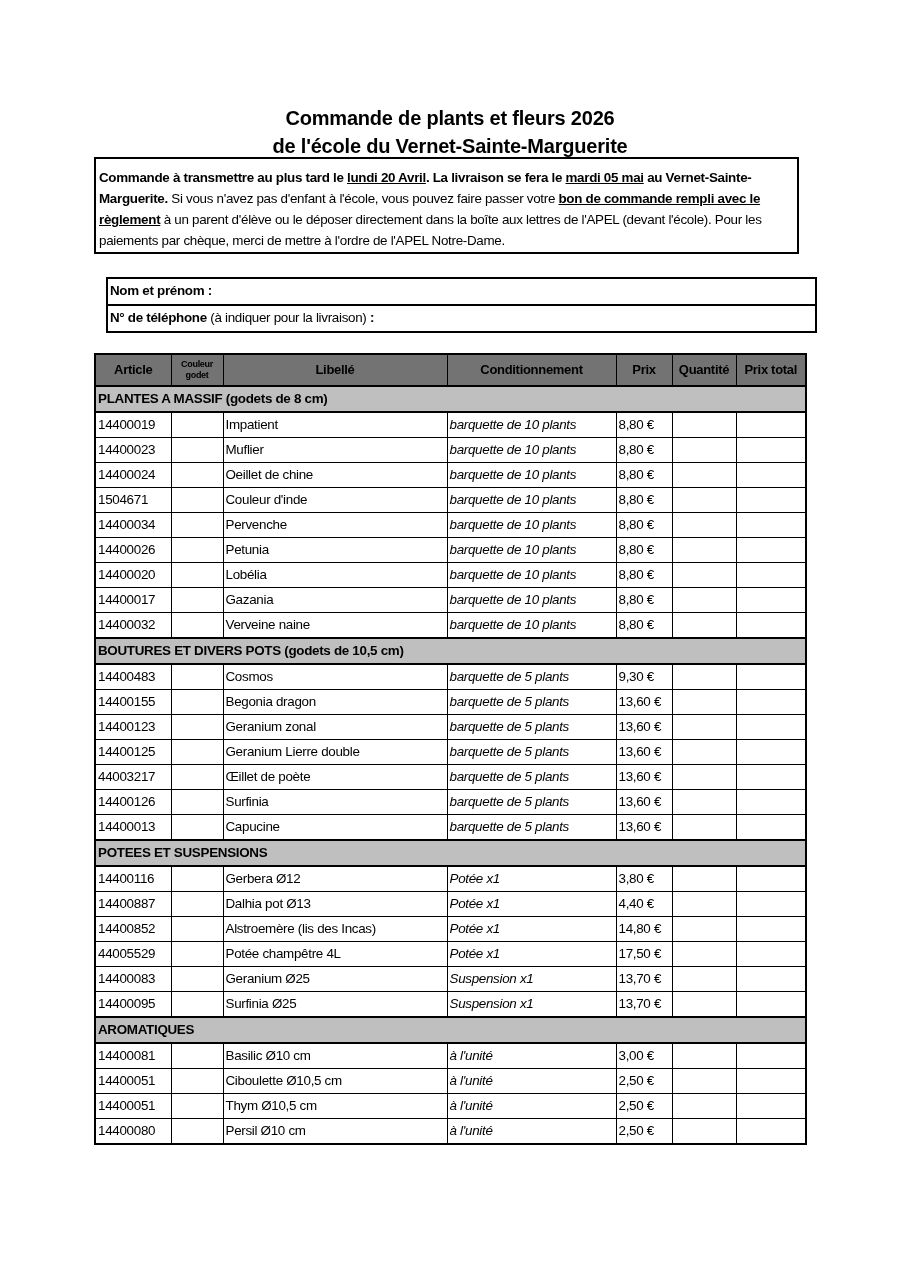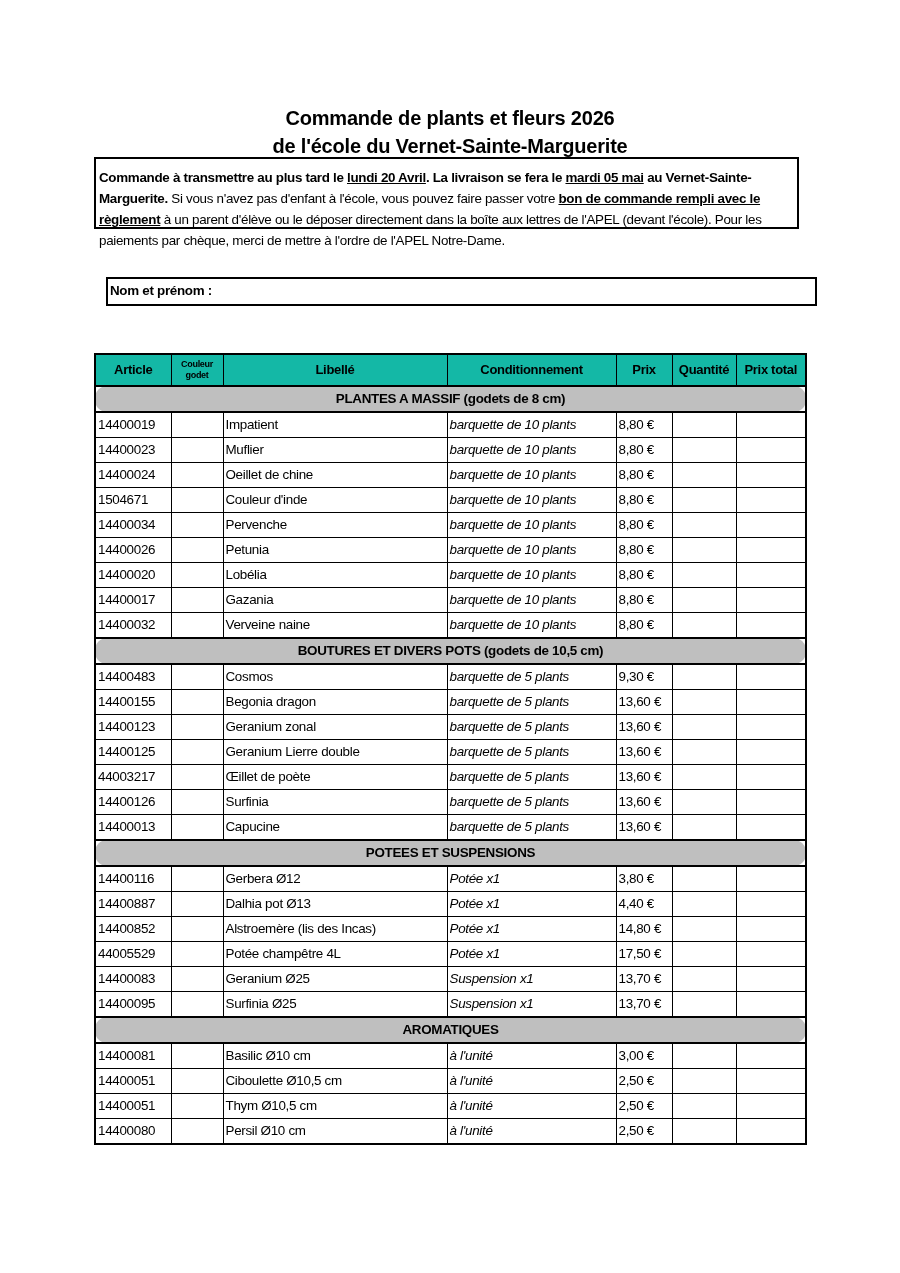--- a/index.html
+++ b/index.html
@@ -1,44 +1,45 @@
 <!DOCTYPE html>
 <html><head>
 <meta charset="utf-8">
 <style>
   html, body { margin: 0; padding: 0; background: #ffffff; }
   body { width: 900px; height: 1273px; position: relative; font-family: "Liberation Sans", "DejaVu Sans", sans-serif; color: #000; }
   .title { position: absolute; left: 0; width: 900px; top: 84px; text-align: center; font-weight: bold; font-size: 20px; line-height: 28px; letter-spacing: -0.2px; margin-top: 20px; }
-  .notice { position: absolute; left: 94px; top: 157px; width: 705px; height: 72px; border: 2px solid #000; padding: 8px 3px 0 3px; box-sizing: border-box; font-size: 13.4px; line-height: 21px; letter-spacing: -0.3px; }
+  .notice { position: absolute; left: 94px; top: 157px; width: 705px; height: 97px; border: 2px solid #000; padding: 8px 3px 0 3px; box-sizing: border-box; font-size: 13.4px; line-height: 21px; letter-spacing: -0.3px; }
   .notice b { font-weight: bold; }
   .notice u { text-decoration: underline; }
   .ident { position: absolute; left: 106px; top: 277px; width: 711px; border: 2px solid #000; box-sizing: border-box; }
   .ident-row { height: 25px; line-height: 24px; font-size: 13.4px; padding-left: 2px; letter-spacing: -0.3px; }
   .ident-row + .ident-row { border-top: 2px solid #000; }
   table.order { position: absolute; left: 94px; top: 353px; width: 711px; border-collapse: collapse; border: 2px solid #000; font-size: 13.4px; letter-spacing: -0.3px; table-layout: fixed; }
   table.order td, table.order th { border: 1px solid #000; padding: 0 2px; height: 24px; line-height: 24px; white-space: nowrap; overflow: hidden; }
-  table.order th { background: #14b8a6; font-weight: bold; height: 30px; text-align: center; font-size: 13px; }
+  table.order th { background: #737373; font-weight: bold; height: 30px; text-align: center; font-size: 13px; }
   table.order th.small { font-size: 9px; line-height: 11px; font-weight: bold; }
-  tr.section td { background: #bfbfbf; font-weight: bold; text-align: center; border-top: 2px solid #000; border-bottom: 2px solid #000; border-radius: 12px; }
+  tr.section td { background: #bfbfbf; font-weight: bold; border-top: 2px solid #000; border-bottom: 2px solid #000; }
   td.cond { font-style: italic; }
   td.price { text-align: left; padding-right: 3px; }
   col.c1 { width: 76px; } col.c2 { width: 52px; } col.c3 { width: 224px; } col.c4 { width: 169px; } col.c5 { width: 56px; } col.c6 { width: 64px; } col.c7 { width: 70px; }
 </style>
 </head>
 <body>
 
 <div class="title">
   <div>Commande de plants et fleurs 2026</div>
   <div>de l'école du Vernet-Sainte-Marguerite</div>
 </div>
 
 <div class="notice"><b>Commande à transmettre au plus tard le </b><b><u>lundi 20 Avril</u></b><b>. La livraison se fera le </b><b><u>mardi 05 mai</u></b><b> au Vernet-Sainte-Marguerite.</b><span> Si vous n'avez pas d'enfant à l'école, vous pouvez faire passer votre </span><b><u>bon de commande rempli avec le règlement</u></b><span> à un parent d'élève ou le déposer directement dans la boîte aux lettres de l'APEL (devant l'école). Pour les paiements par chèque, merci de mettre à l'ordre de l'APEL Notre-Dame.</span></div>
 
 <div class="ident">
   <div class="ident-row"><b>Nom et prénom :</b></div>
+  <div class="ident-row"><b>N° de téléphone</b><span> (à indiquer pour la livraison) </span><b>:</b></div>
 </div>
 
 <table class="order">
   <colgroup>
       <col class="c1">
       <col class="c2">
       <col class="c3">
       <col class="c4">
       <col class="c5">
       <col class="c6">

